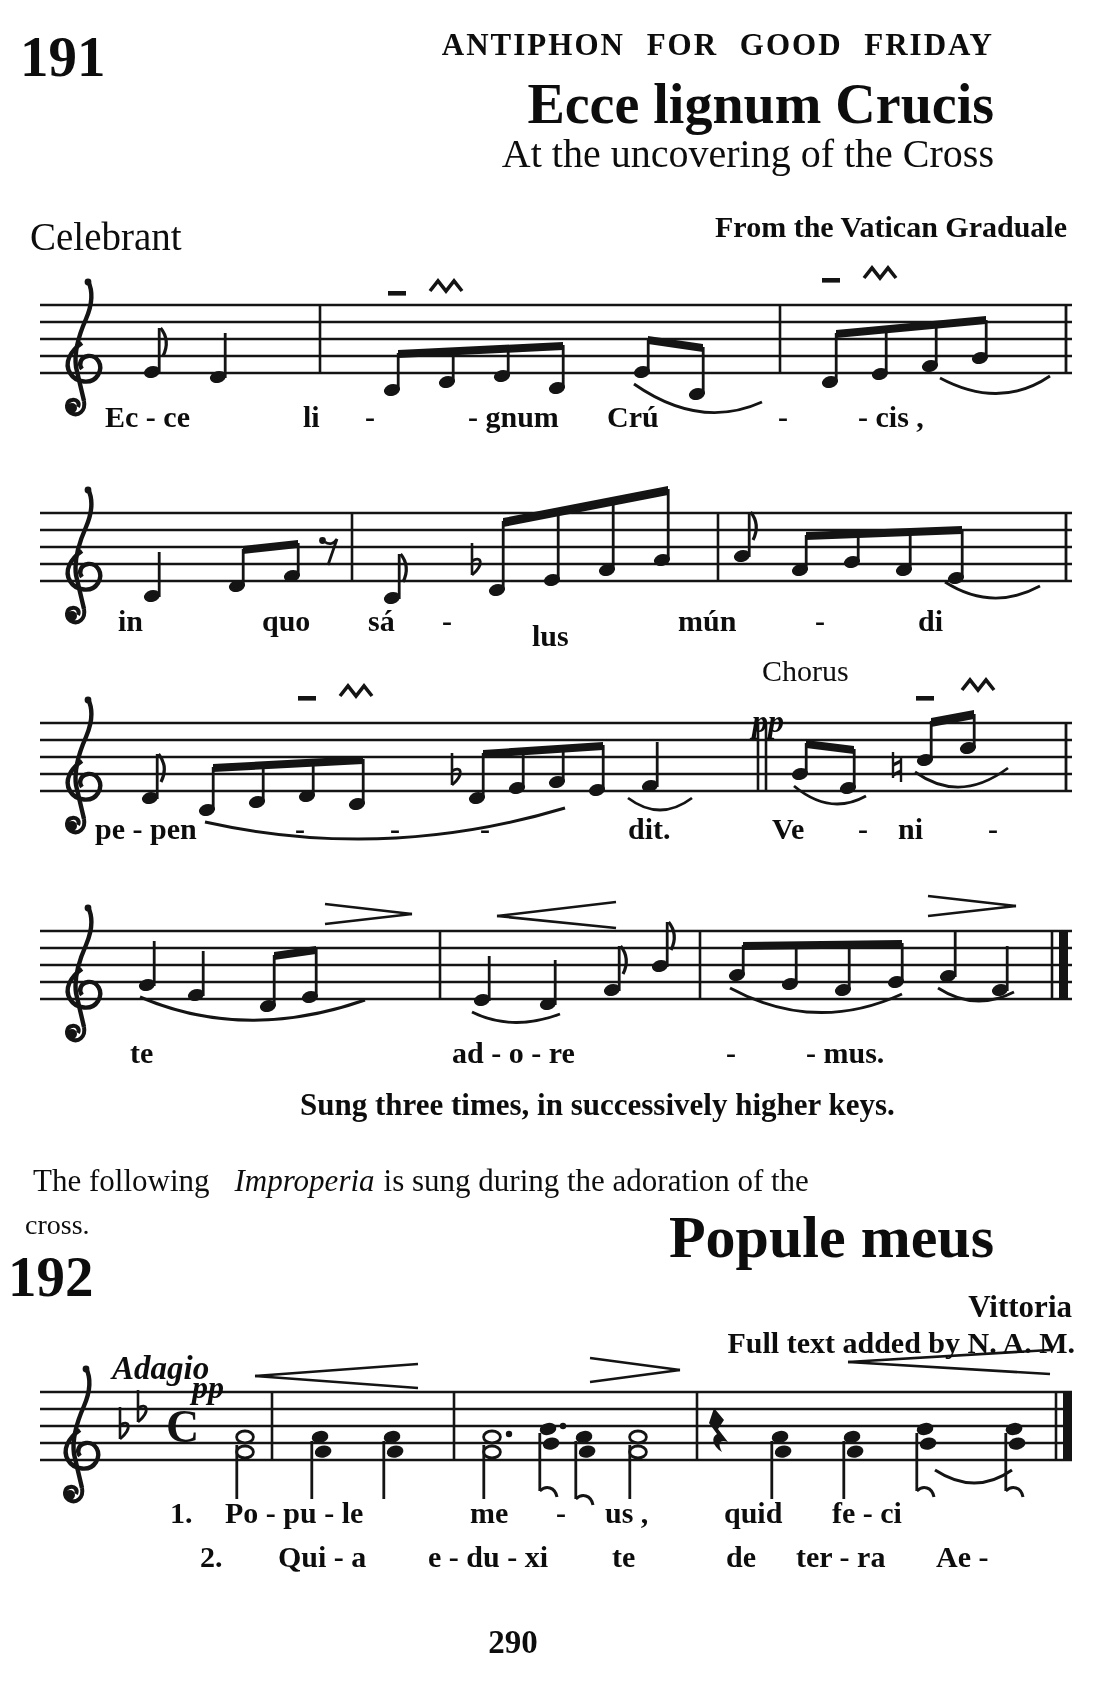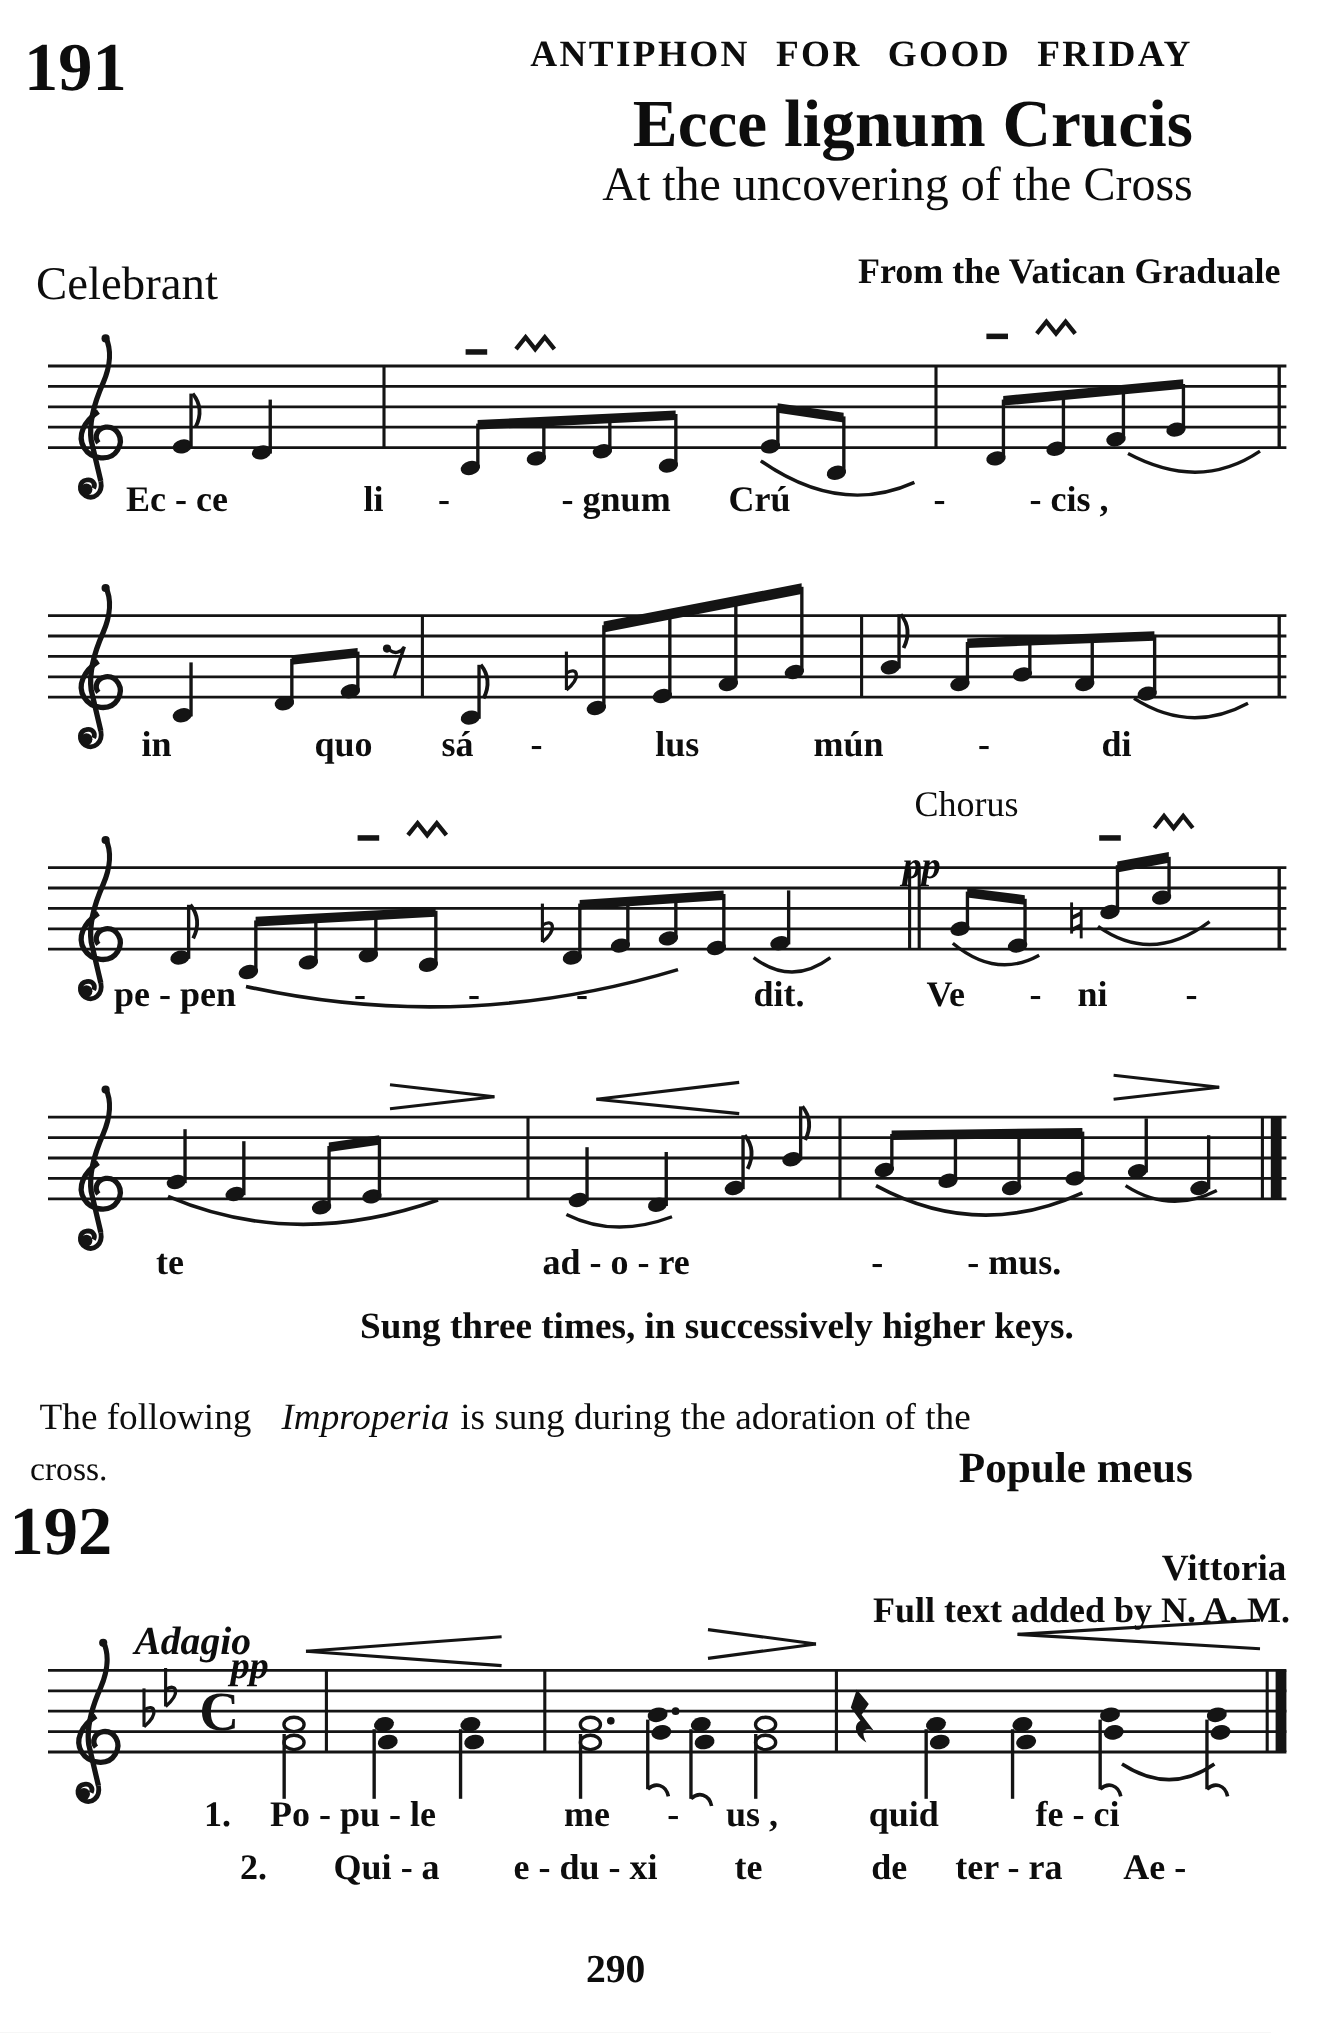--- a/index.html
+++ b/index.html
@@ -344,21 +344,21 @@
     <span class="syll" style="left:607px;">Crú</span>
     <span class="syll" style="left:778px;">-</span>
     <span class="syll" style="left:858px;">- cis ,</span>
   </div>
 
   <div class="lyricline" style="top:604px;">
     <span class="syll" style="left:118px;">in</span>
     <span class="syll" style="left:262px;">quo</span>
     <span class="syll" style="left:368px;">sá</span>
     <span class="syll" style="left:442px;">-</span>
-    <span class="syll" style="left:546px;">lus</span>
+    <span class="syll" style="left:532px;margin-top:15px;">lus</span>
     <span class="syll" style="left:678px;">mún</span>
     <span class="syll" style="left:815px;">-</span>
     <span class="syll" style="left:918px;">di</span>
   </div>
 
   <div class="t" style="left:762px;top:654px;font-size:30px;">Chorus</div>
   <div class="t b i" style="left:752px;top:688px;font-size:32px;">pp</div>
 
   <div class="lyricline" style="top:812px;">
     <span class="syll" style="left:95px;">pe - pen</span>
@@ -379,35 +379,35 @@
     <span class="syll" style="left:806px;">- mus.</span>
   </div>
 
   <div class="t b" style="left:300px;top:1088px;font-size:31px;">Sung three times, in successively higher keys.</div>
 
   <div class="t" style="left:33px;top:1164px;font-size:31px;">
     <span style="margin-right:25px;">The following</span><span class="i" style="margin-right:9px;">Improperia</span><span>is sung during the adoration of the</span>
   </div>
   <div class="t" style="left:25px;top:1210px;font-size:28px;">cross.</div>
 
-  <div class="t b ctr" style="top:1204px;font-size:36px;">Popule meus</div>
+  <div class="t b ctr" style="top:1204px;font-size:60px;">Popule meus</div>
   <div class="t b" style="left:8px;top:1246px;font-size:57px;">192</div>
   <div class="t b rt" style="left:0;right:30px;top:1290px;font-size:31px;">Vittoria</div>
   <div class="t b rt" style="left:0;right:27px;top:1326px;font-size:30px;">Full text added by N. A. M.</div>
   <div class="t b i" style="left:112px;top:1334px;font-size:33px;">Adagio</div>
   <div class="t b i" style="left:192px;top:1354px;font-size:32px;">pp</div>
 
   <div class="lyricline" style="top:1496px;">
     <span class="syll" style="left:170px;">1.</span>
     <span class="syll" style="left:225px;">Po - pu - le</span>
     <span class="syll" style="left:470px;">me</span>
     <span class="syll" style="left:556px;">-</span>
     <span class="syll" style="left:605px;">us ,</span>
     <span class="syll" style="left:724px;">quid</span>
-    <span class="syll" style="left:832px;margin-left:31px;">fe - ci</span>
+    <span class="syll" style="left:832px;">fe - ci</span>
   </div>
 
   <div class="lyricline" style="top:1540px;">
     <span class="syll" style="left:200px;">2.</span>
     <span class="syll" style="left:278px;">Qui - a</span>
     <span class="syll" style="left:428px;">e - du - xi</span>
     <span class="syll" style="left:612px;">te</span>
     <span class="syll" style="left:726px;">de</span>
     <span class="syll" style="left:796px;">ter - ra</span>
     <span class="syll" style="left:936px;">Ae -</span>

